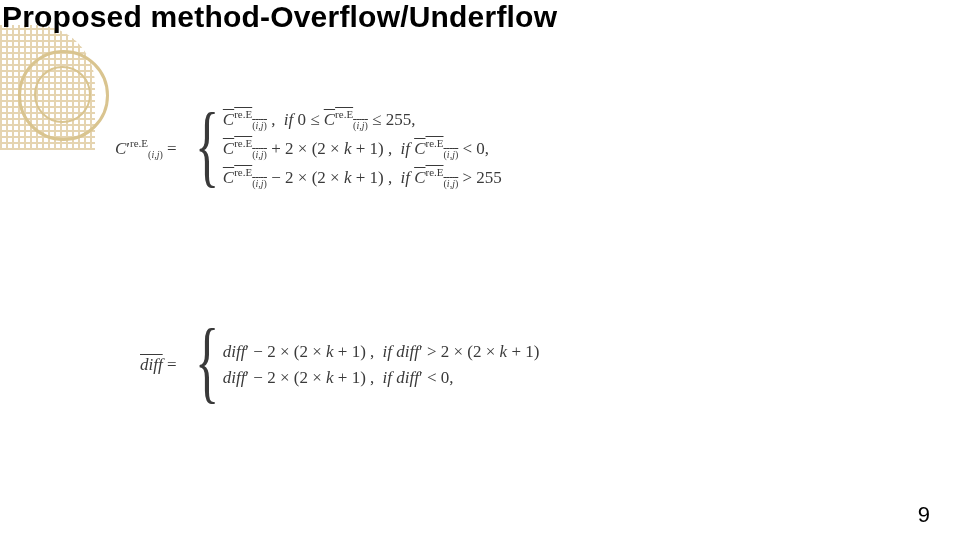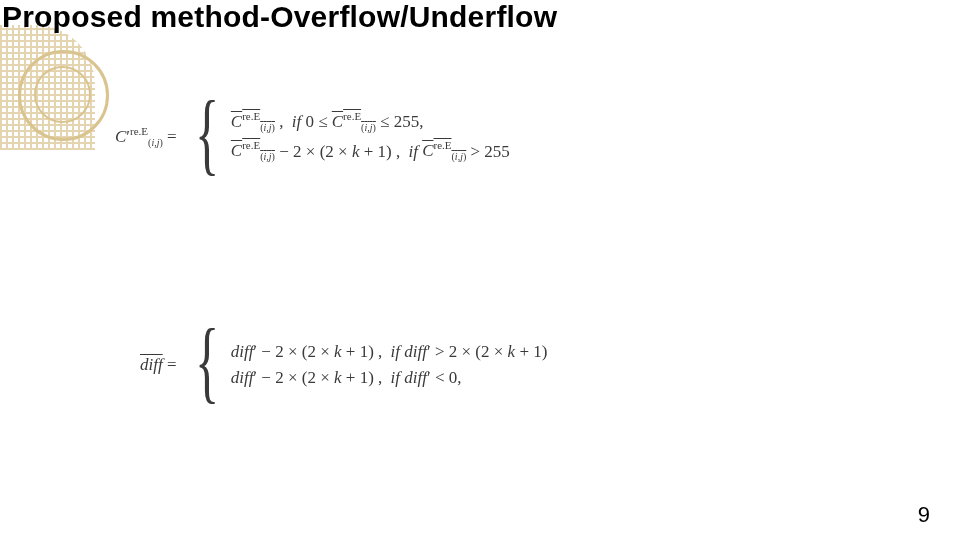--- a/index.html
+++ b/index.html
@@ -16,21 +16,21 @@
   .page-num{position:absolute;right:30px;bottom:12px;font-size:22px;color:#000}
 
   
   .math-block{position:absolute;font-family:"Cambria Math","Times New Roman",serif;color:#3a3a3a;font-size:17px}
   .mb1{left:115px;top:102px;width:740px}
   .mb2{left:140px;top:330px;width:740px}
   .row{display:flex;align-items:center}
   .lhs{display:inline-block;padding-right:8px}
   .brace{font-size:92px;line-height:0.75;display:inline-block;transform:scaleX(0.55);margin-right:-6px;position:relative;top:-3px}
   .cases{display:inline-block;vertical-align:middle}
-  .case-line{margin:6px 8px;white-space:nowrap}
+  .case-line{margin:6px 0;white-space:nowrap}
   .ol{text-decoration:overline}
   .sup{font-size:11px;vertical-align:super}
   .sub{font-size:10px;vertical-align:sub}
   .it{font-style:italic}
   .sp{display:inline-block;width:4px}
 </style>
 </head>
 <body>
 
 <div class="corner-deco">
@@ -51,20 +51,26 @@
     </span>
     <span class="brace">{</span>
     <span class="cases">
       <div class="case-line">
         <span class="ol"><span class="it">C</span><span class="sup">re.E</span><span class="sub">(<span class="it">i</span>,<span class="it">j</span>)</span></span> ,
         <span class="sp"></span><span class="it">if</span> 0 ≤
         <span class="ol"><span class="it">C</span><span class="sup">re.E</span><span class="sub">(<span class="it">i</span>,<span class="it">j</span>)</span></span> ≤ 255,
       </div>
       <div class="case-line">
         <span class="ol"><span class="it">C</span><span class="sup">re.E</span><span class="sub">(<span class="it">i</span>,<span class="it">j</span>)</span></span>
+        + 2 × (2 × <span class="it">k</span> + 1) ,
+        <span class="sp"></span><span class="it">if</span>
+        <span class="ol"><span class="it">C</span><span class="sup">re.E</span><span class="sub">(<span class="it">i</span>,<span class="it">j</span>)</span></span> &lt; 0,
+      </div>
+      <div class="case-line">
+        <span class="ol"><span class="it">C</span><span class="sup">re.E</span><span class="sub">(<span class="it">i</span>,<span class="it">j</span>)</span></span>
         − 2 × (2 × <span class="it">k</span> + 1) ,
         <span class="sp"></span><span class="it">if</span>
         <span class="ol"><span class="it">C</span><span class="sup">re.E</span><span class="sub">(<span class="it">i</span>,<span class="it">j</span>)</span></span> &gt; 255
       </div>
     </span>
   </div>
 </div>
 
 <div class="math-block mb2">
   <div class="row">

